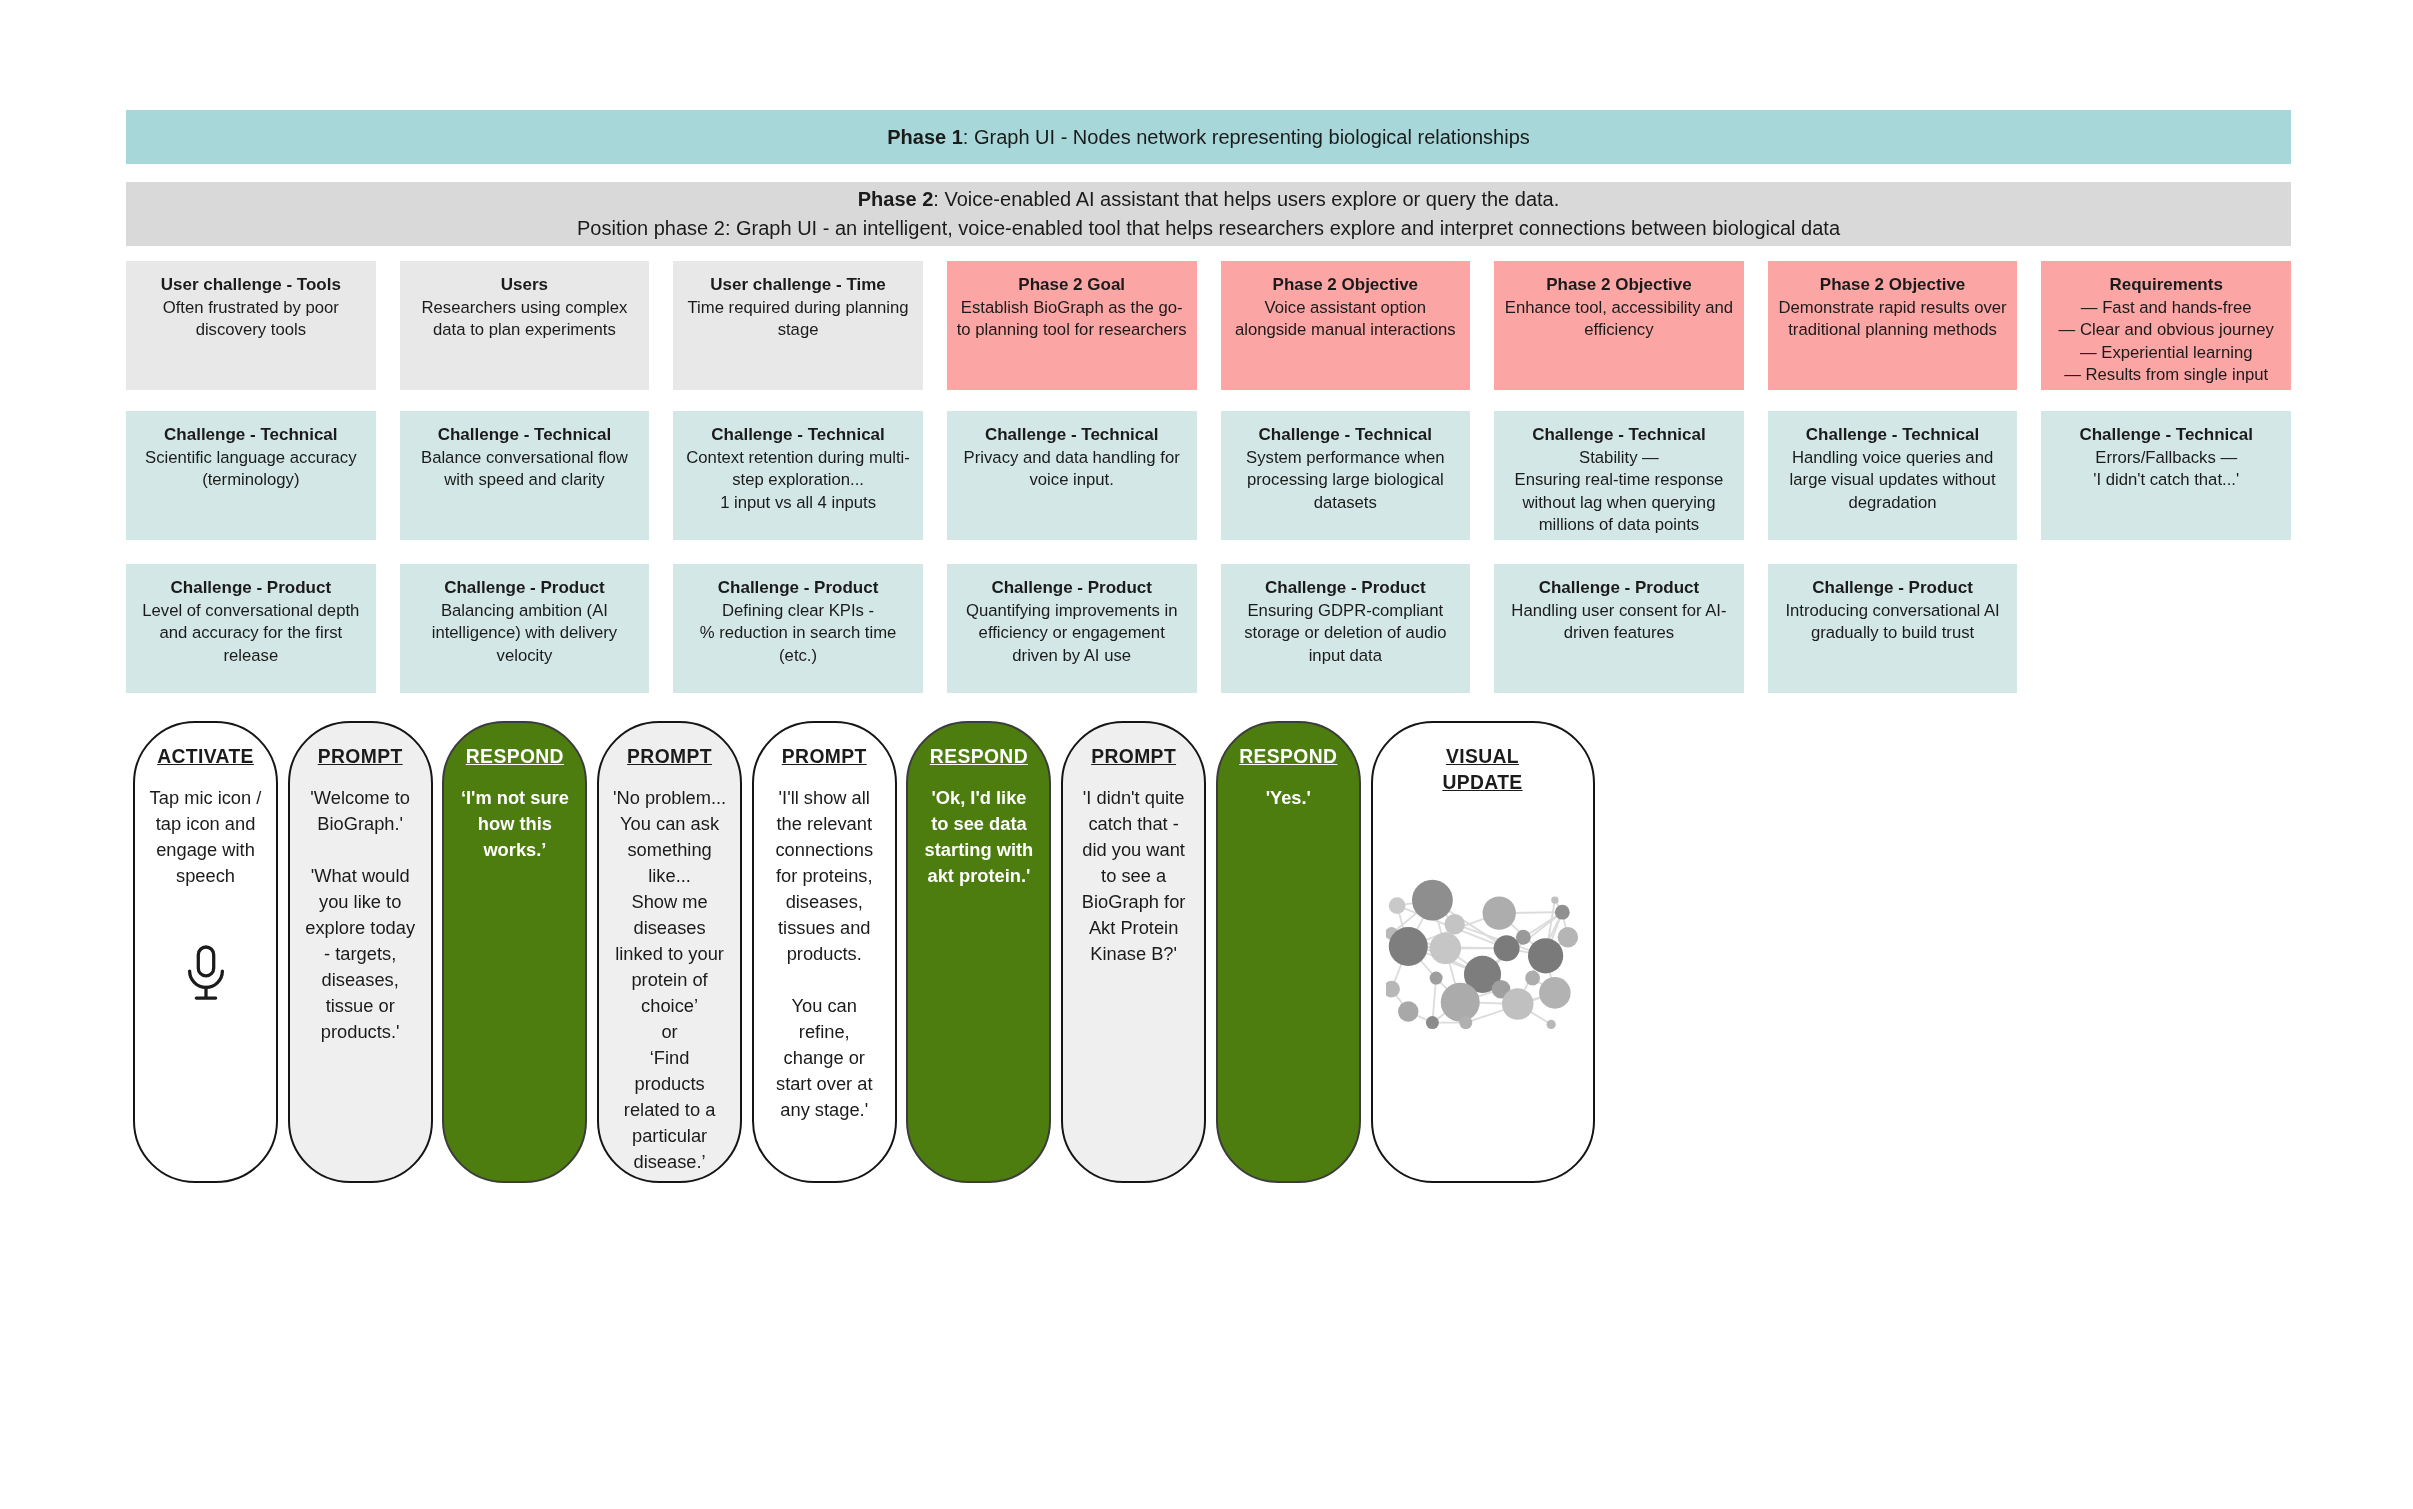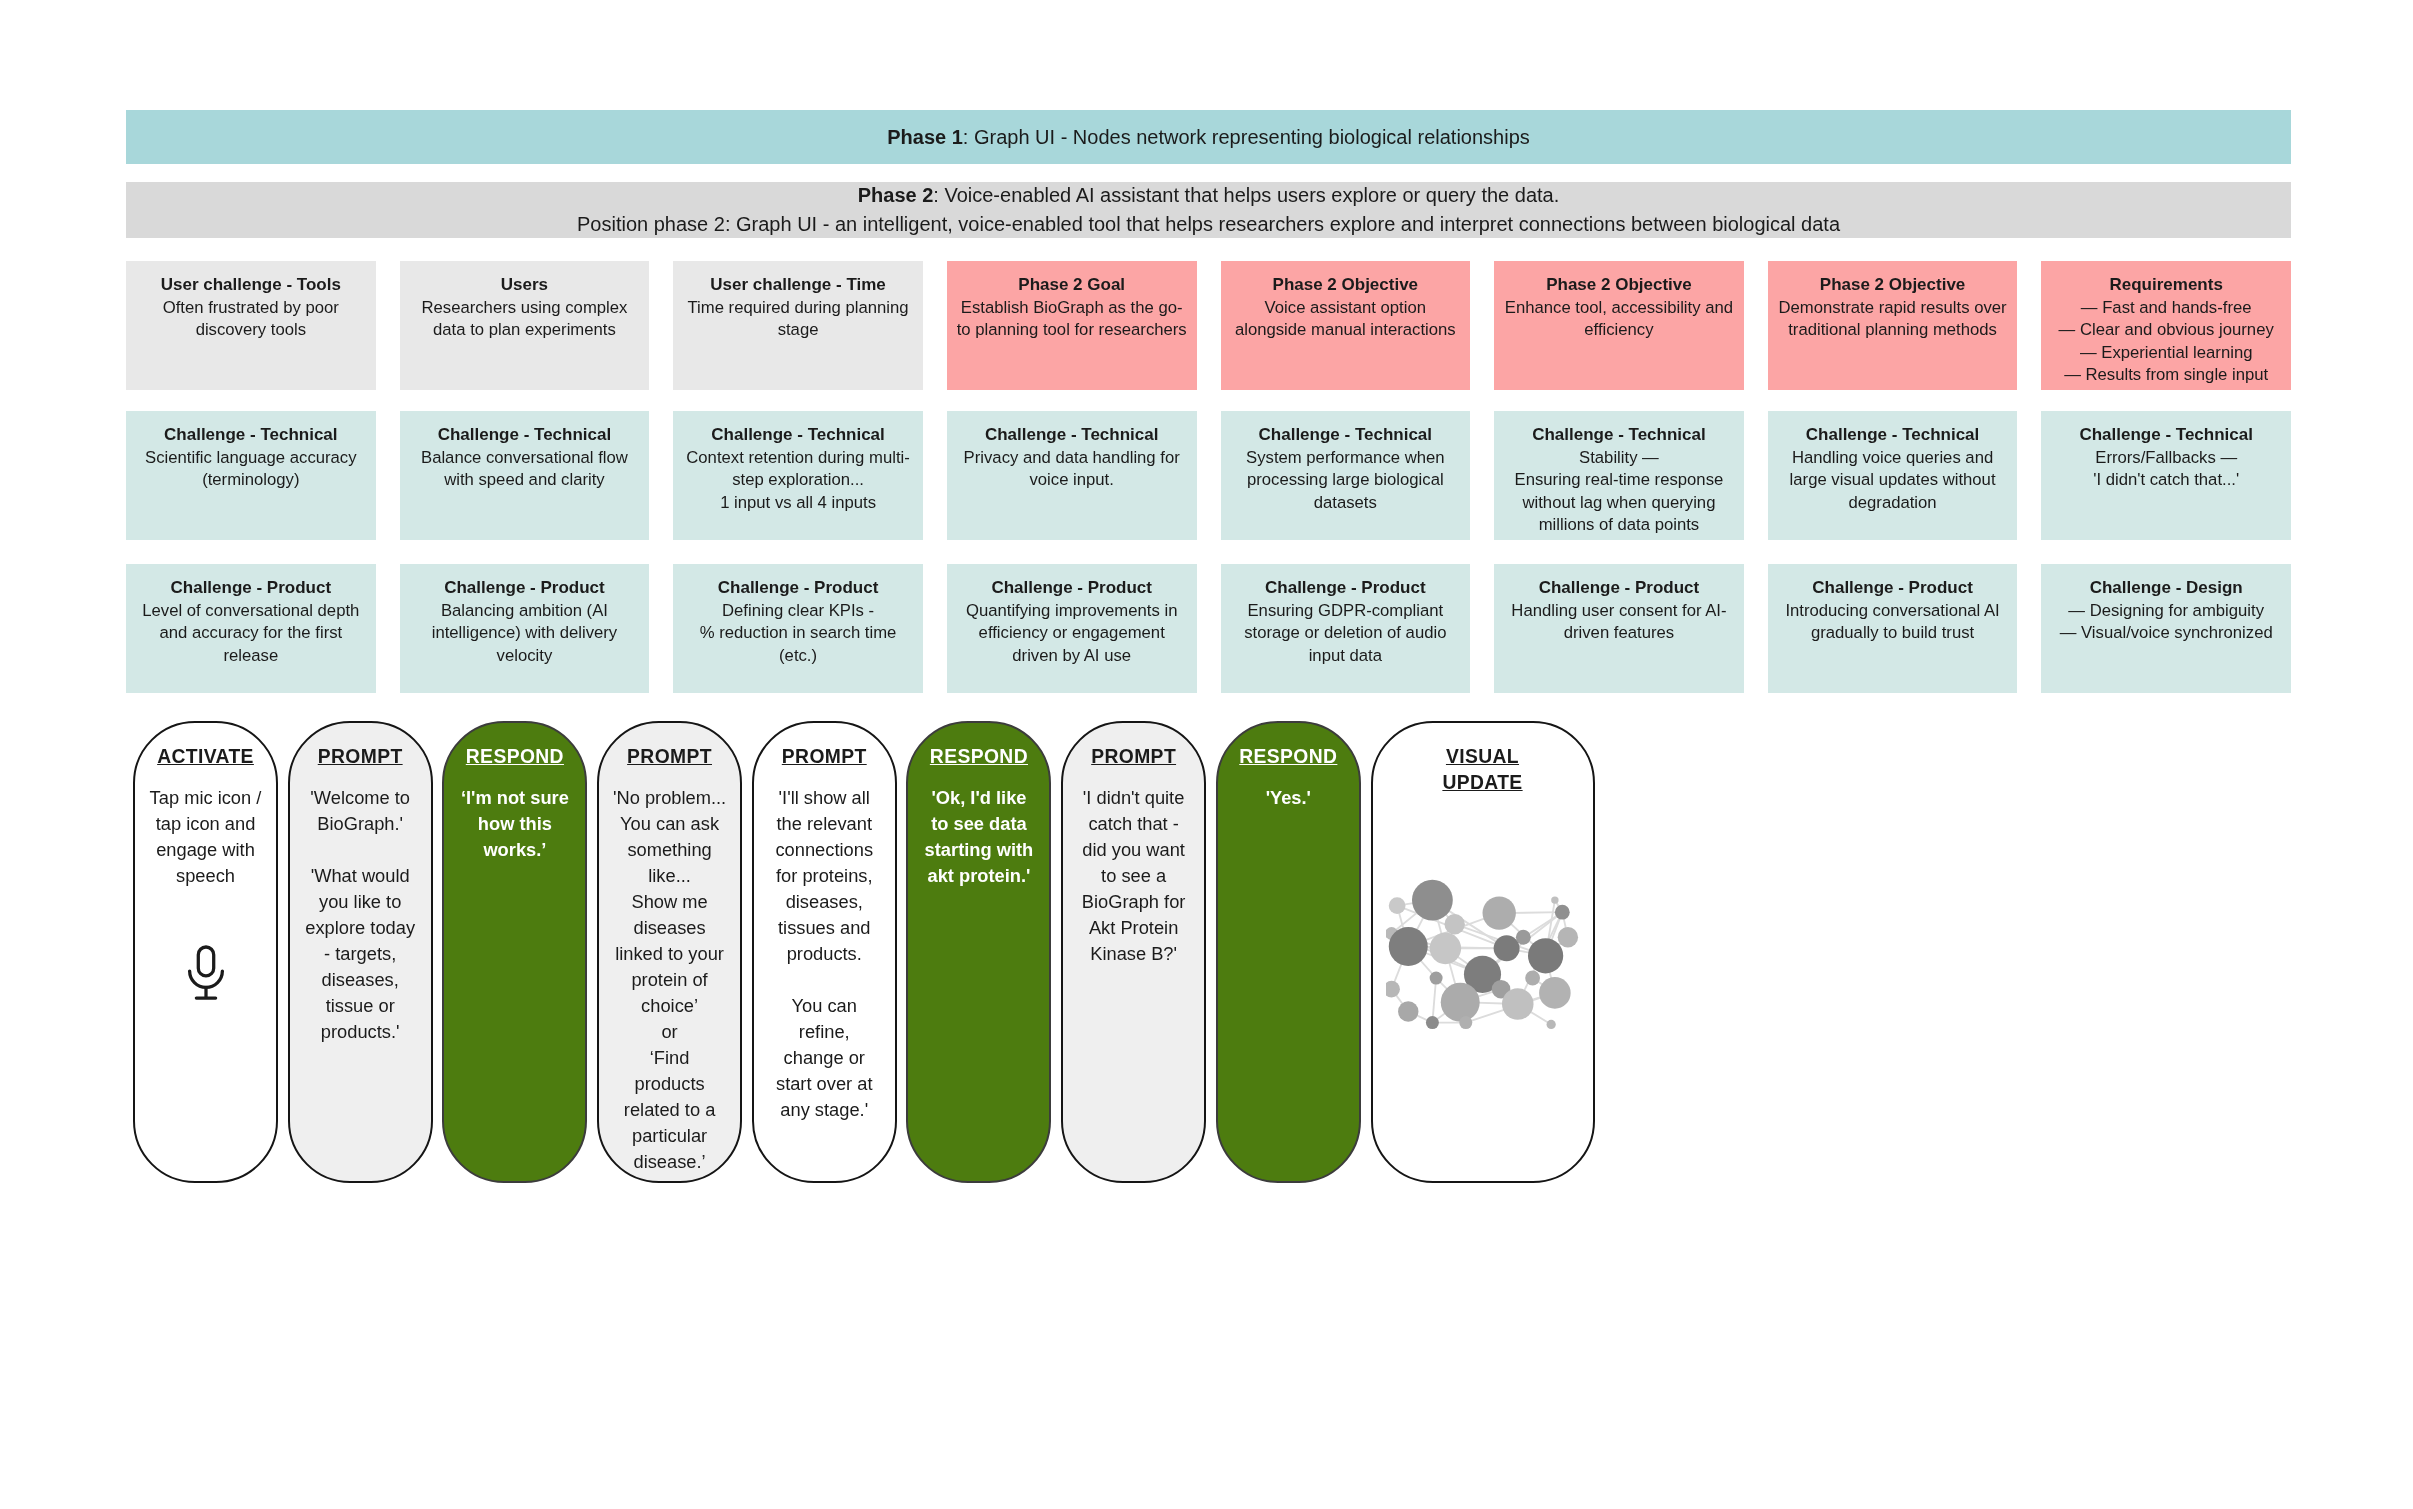--- a/index.html
+++ b/index.html
@@ -28,21 +28,21 @@
     text-align: center;
     color: #1b1b1b;
     font-size: 20px;
     line-height: 1.45;
   }
   #banner-phase1 {
     top: 110px; height: 54px;
     background: #a8d7da;
   }
   #banner-phase2 {
-    top: 182px; height: 56px;
+    top: 182px; height: 64px;
     background: #d9d9d9;
   }
   .banner b { font-weight: bold; }
   .banner-line { display: block; }
 
   
   .grid-row {
     position: absolute;
     left: 126px;
     width: 2165px;
@@ -246,25 +246,20 @@
         <span class="card-title">Challenge - Product</span>
         <span class="card-body">Ensuring GDPR-compliant storage or deletion of audio input data</span>
       </div>
       <div class="card teal">
         <span class="card-title">Challenge - Product</span>
         <span class="card-body">Handling user consent for AI-driven features</span>
       </div>
       <div class="card teal">
         <span class="card-title">Challenge - Product</span>
         <span class="card-body">Introducing conversational AI gradually to build trust</span>
-      </div>
-      <div class="card teal">
-        <span class="card-title">Challenge - Design</span>
-        <span class="card-body">— Designing for ambiguity
-— Visual/voice synchronized</span>
       </div>
     </div>
 
   <div id="capsule-row">
       <div class="capsule white" style="width: 145px;">
         <div class="cap-title">ACTIVATE</div>
         <div class="cap-body">Tap mic icon / tap icon and engage with speech</div>
         <div class="mic-wrap">
           <svg width="52" height="60" viewBox="0 0 54 62" fill="none" stroke="#1b1b1b" stroke-width="3.4" stroke-linecap="round">
             <rect x="19" y="4" width="16" height="30" rx="8" fill="none"></rect>

